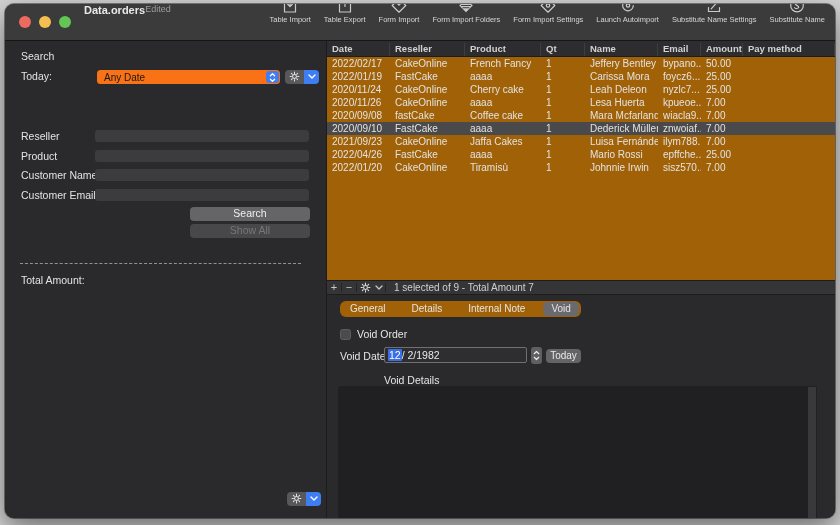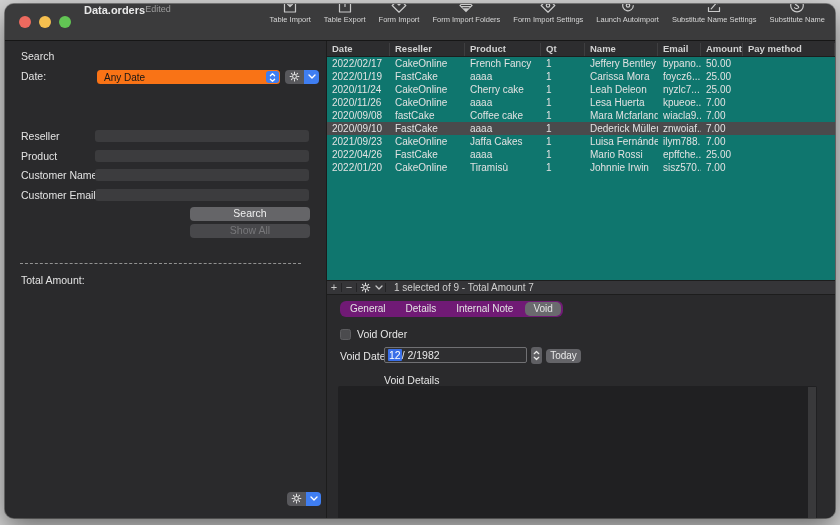--- a/index.html
+++ b/index.html
@@ -47,38 +47,38 @@
   .btn { position:absolute; left:185px; width:120px; height:13.5px; border-radius:4px; border:none;
     font-size:10.5px; line-height:13px; text-align:center; font-family:inherit; }
   .btn.search { top:166px; background:#656568; color:#f0f0f0; }
   .btn.showall { top:183px; background:#48484b; color:#77777a; }
   .dashline { position:absolute; left:15px; top:222px; width:281px; border-top:1px dashed #929292; }
 
   
   .thead { height:16px; flex:0 0 auto; background:#2d2d2f; border-bottom:1px solid #1d1d1d; display:flex; align-items:flex-end; }
   .hcell { font-size:9.5px; font-weight:bold; color:#d2d2d2; padding:0 0 2px 5px; border-right:1px solid #3e3e40;
     white-space:nowrap; overflow:hidden; flex:0 0 auto; }
-  .tbody { flex:1; min-height:0; overflow:hidden; background:#0f766e; }
+  .tbody { flex:1; min-height:0; overflow:hidden; background:#a16207; }
   .trow { height:13px; display:flex; align-items:center; font-size:10px; color:#e2e2e2; }
   .trow.sel { background:#4a4a4c; }
   .cell { padding-left:5px; white-space:nowrap; overflow:hidden; flex:0 0 auto; }
   .c0{width:63px} .c1{width:75px} .c2{width:76px} .c3{width:44px} .c4{width:73px} .c5{width:43px} .c6{width:42px}
   .c7{flex:1 1 auto; min-width:0;}
 
   
   .statusbar { height:15px; flex:0 0 auto; background:#353538; border-top:1px solid #1d1d1d;
     border-bottom:1px solid #1d1d1d; display:flex; align-items:center; }
   .sb-btn { width:14px; text-align:center; font-size:11px; line-height:13px; color:#c9c9c9; }
   .sb-ic { width:16px; display:flex; align-items:center; justify-content:center; }
   .sb-sep { width:1px; height:9px; background:#242426; }
   .sb-text { font-size:10px; color:#d0d0d0; margin-left:8px; white-space:nowrap; }
 
   
   .detail { flex:1; position:relative; background:#2a2a2c; min-height:0; }
-  .tabbar { position:absolute; left:13px; top:6px; display:flex; gap:4px; background:#701a75;
+  .tabbar { position:absolute; left:13px; top:6px; display:flex; gap:10px; background:#a16207;
     border-radius:6px; padding:1px 2px; }
   .tab { font-size:10px; color:#e3e3e3; padding:1px 8px 2px; border-radius:5px; white-space:nowrap; }
   .tab.active { background:#6a6a6e; }
   .vrow-check { position:absolute; left:13px; top:33px; display:flex; align-items:center; gap:6px; }
   .checkbox { width:11px; height:11px; background:#4b4b4e; border:1px solid #5d5d60; border-radius:2.5px; }
   .vlabel { font-size:10.5px; color:#e5e5e5; white-space:nowrap; }
   .vdate-label { position:absolute; left:13px; top:55px; }
   .datefield { position:absolute; left:57px; top:52px; width:143px; height:16px; background:#2e2e30;
     border:1px solid #707073; border-radius:2px; display:flex; align-items:center; font-size:10.5px; padding-left:3px; }
   .datefield .dsel { background:#3a6fe8; color:#fff; padding:0 1px; border-radius:1px; }
@@ -182,21 +182,21 @@
           </span>
           <span class="tlabel">Substitute Name</span>
         </div>
       </div>
   </div>
 
   <div class="content">
 
     <div class="left">
       <span class="lbl" style="left:16px; top:9px;">Search</span>
-      <span class="lbl" style="left:16px; top:29px;">Date:</span>
+      <span class="lbl" style="left:16px; top:29px;">Today:</span>
 
       <div class="popup">
         <span>Any Date</span>
         <span class="cap">
             <svg width="9" height="11" viewBox="0 0 10 13" style="stroke:#fff;fill:none;stroke-width:1.5;stroke-linecap:round;stroke-linejoin:round">
               <path d="M2.5 4.5 L5 2 L7.5 4.5 M2.5 8.5 L5 11 L7.5 8.5"></path>
             </svg>
           </span>
       </div>
 

